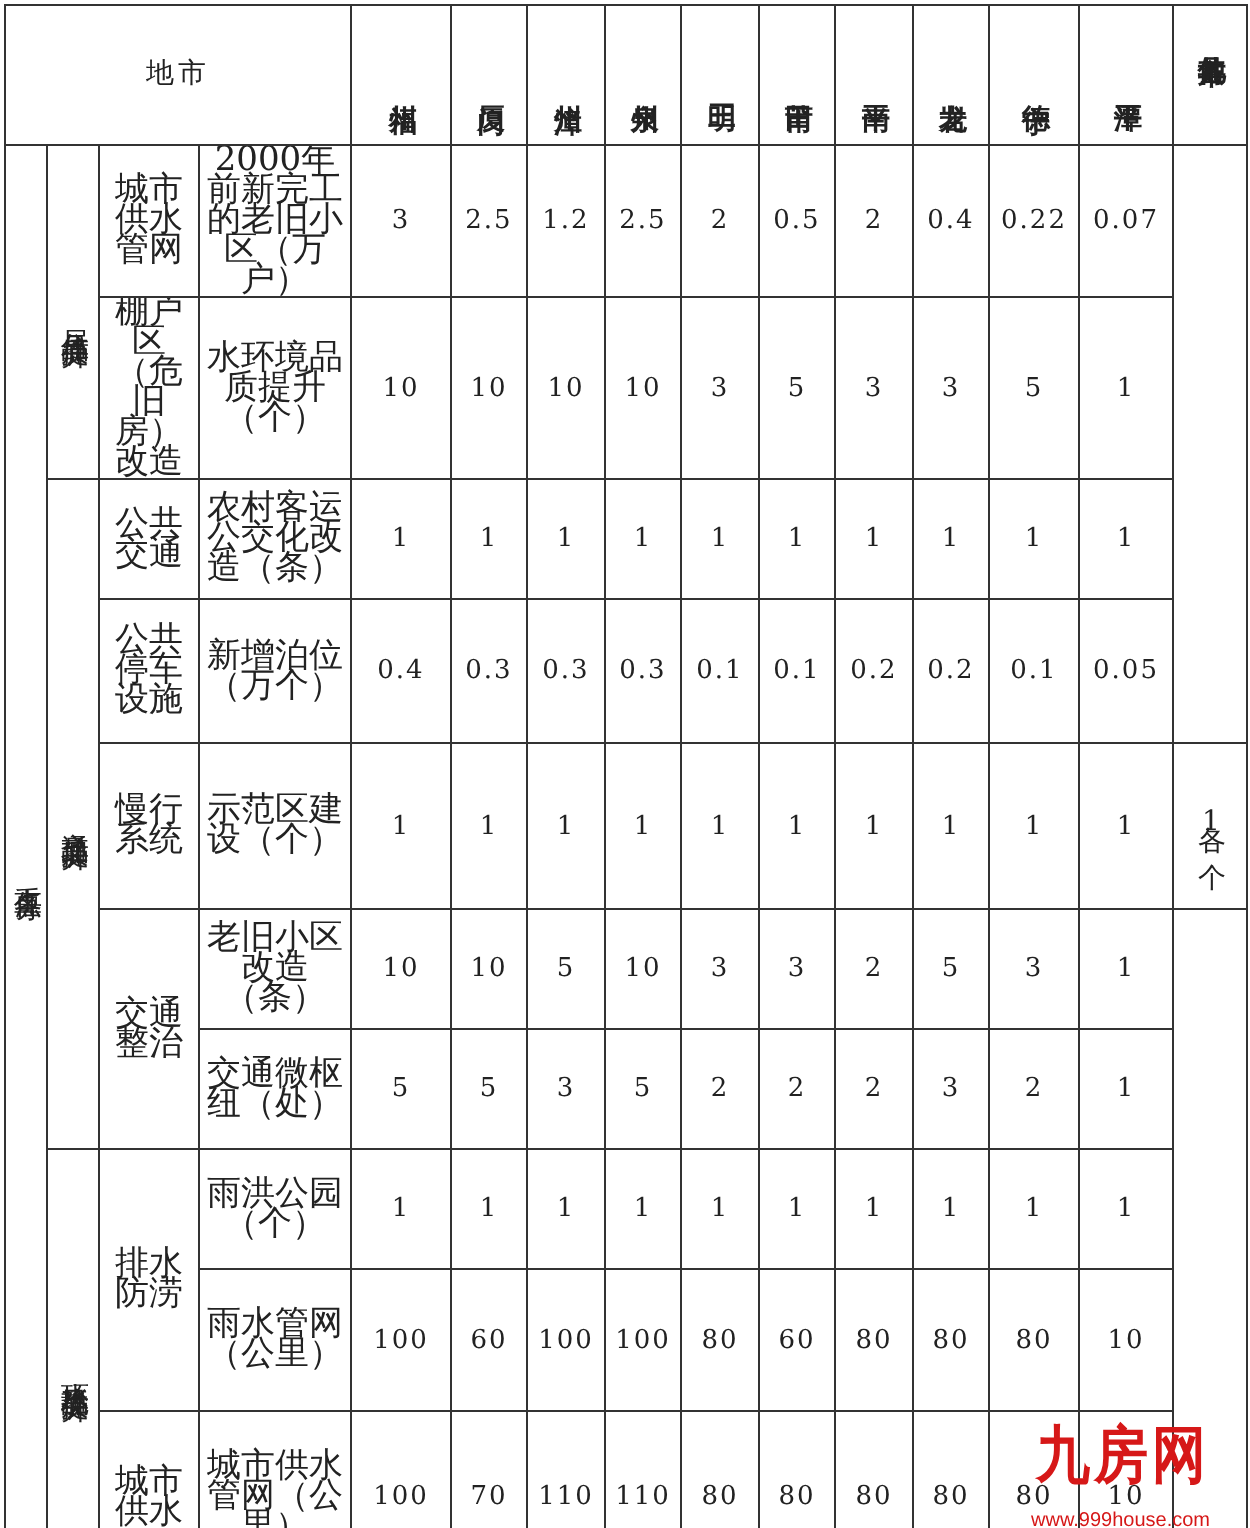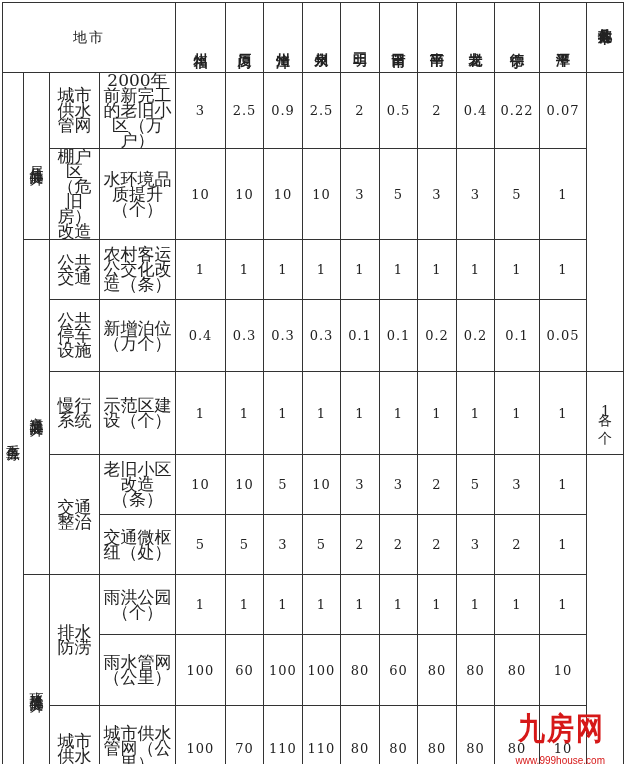--- a/index.html
+++ b/index.html
@@ -64,21 +64,21 @@
     <td rowspan="10"><span class="vert">重点任务</span></td>
     <td rowspan="2" class="cat1"><span class="vert">居住品质提升</span></td>
     <td>
           <span class="small">城市供水管网</span>
         </td>
     <td>
           <span class="small">2000年前新完工的老旧小区（万户）</span>
         </td>
     <td class="num">3</td>
     <td class="num">2.5</td>
-    <td class="num">0.9</td>
+    <td class="num">1.2</td>
     <td class="num">2.5</td>
     <td class="num">2</td>
     <td class="num">0.5</td>
     <td class="num">2</td>
     <td class="num">0.4</td>
     <td class="num">0.22</td>
     <td class="num">0.07</td>
     <td rowspan="4" class="num"></td>
   </tr>
 

